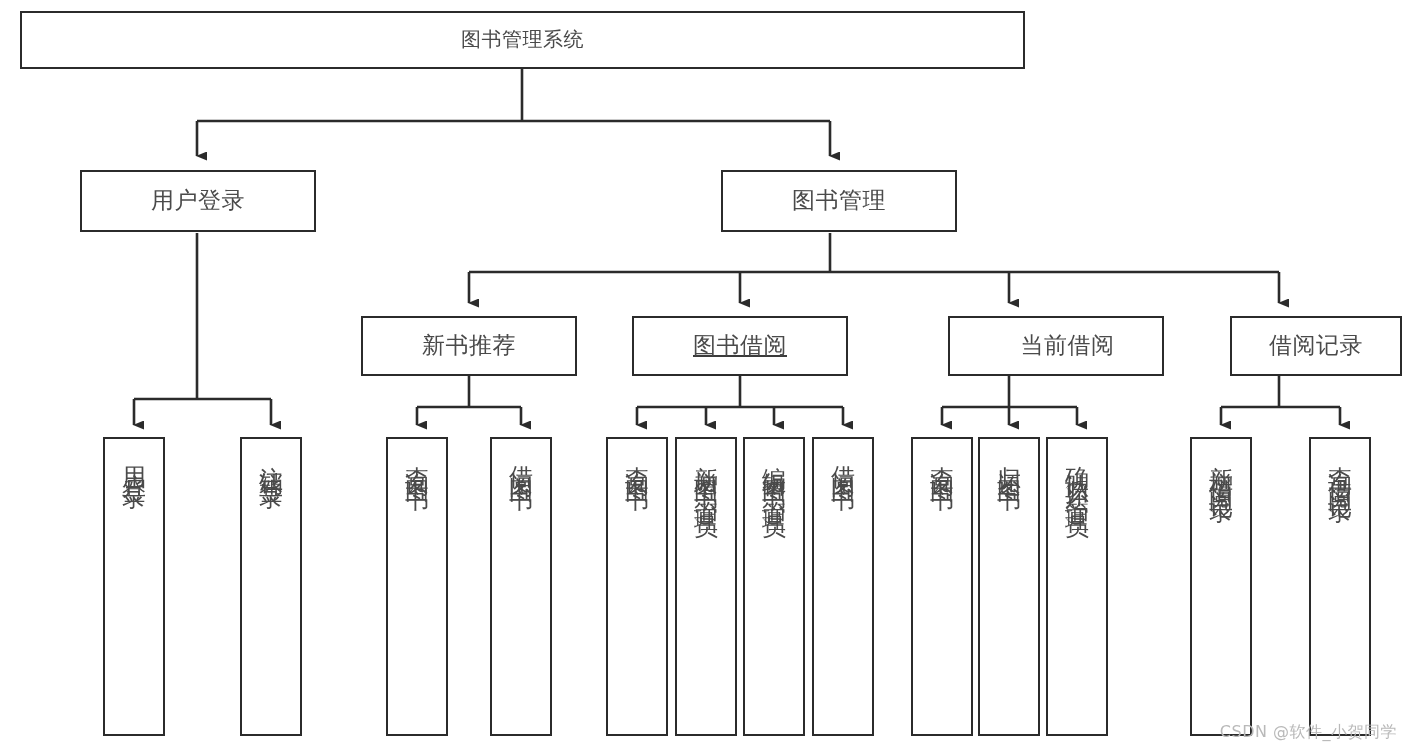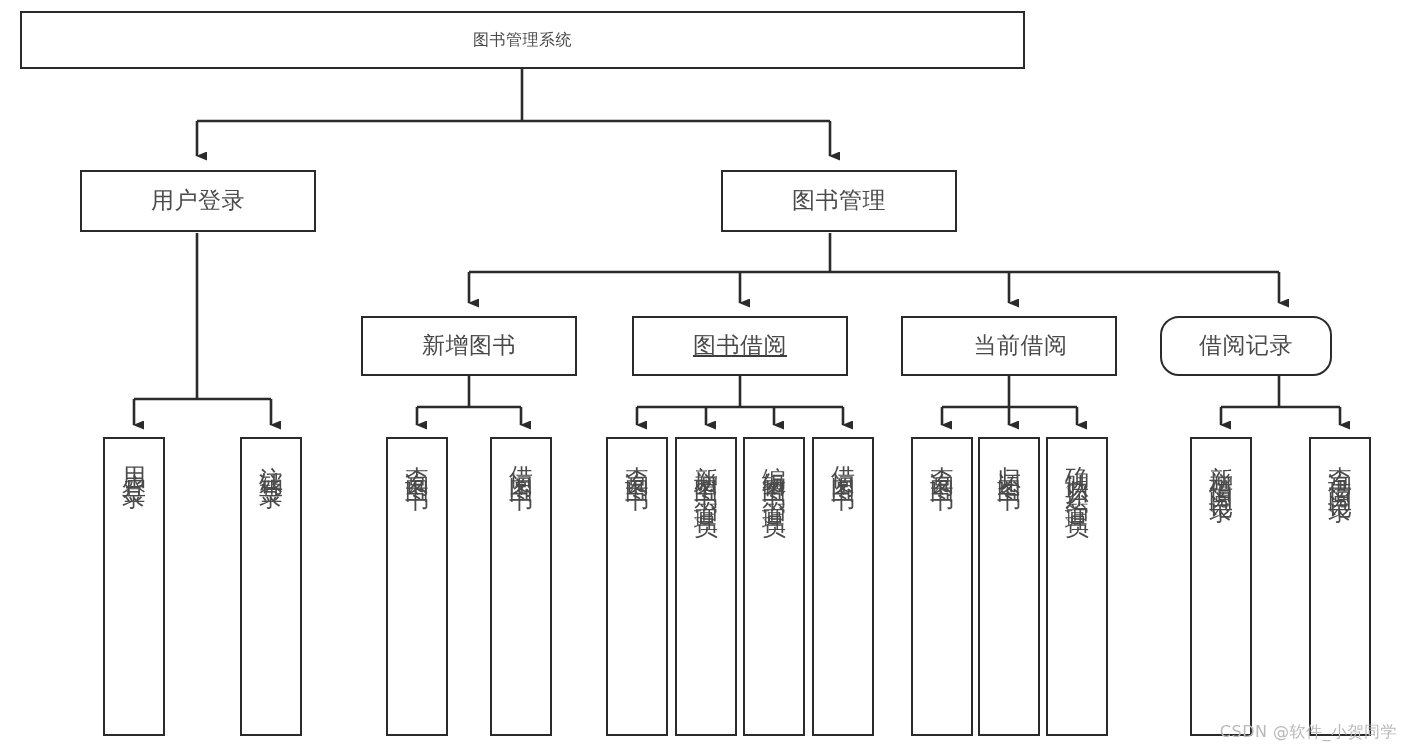--- a/index.html
+++ b/index.html
@@ -43,21 +43,21 @@
     line-height: 1.18;
     white-space: nowrap;
     color: #4a4a4a;
   }
   
   .node.horiz .node-label {
     font-size: 23px;
     letter-spacing: 0.5px;
   }
   .node.root .node-label {
-    font-size: 16px;
+    font-size: 20px;
   }
   
   .node.leaf {
     align-items: flex-start;
     justify-content: center;
     padding-top: 8px;
   }
   .node.leaf .node-label {
     writing-mode: vertical-rl;
     text-orientation: upright;
@@ -139,29 +139,29 @@
   </div>
 
   <div class="node horiz" style="left:80px; top:170px; width:236px; height:62px;">
     <span class="node-label">用户登录</span>
   </div>
   <div class="node horiz" style="left:712px; top:170px; width:236px; height:62px;margin-left:9px;">
     <span class="node-label">图书管理</span>
   </div>
 
   <div class="node horiz" style="left:361px; top:316px; width:216px; height:60px;">
-    <span class="node-label">新增图书</span>
+    <span class="node-label">新书推荐</span>
   </div>
   <div class="node horiz" style="left:632px; top:316px; width:216px; height:60px;text-decoration:underline;">
     <span class="node-label">图书借阅</span>
   </div>
-  <div class="node horiz" style="left:901px; top:316px; width:216px; height:60px;padding-left:23px;">
+  <div class="node horiz" style="left:948px; top:316px; width:216px; height:60px;padding-left:23px;">
     <span class="node-label">当前借阅</span>
   </div>
-  <div class="node horiz" style="left:1160px; top:316px; width:172px; height:60px;border-radius:19px;">
+  <div class="node horiz" style="left:1230px; top:316px; width:172px; height:60px;">
     <span class="node-label">借阅记录</span>
   </div>
 
   <div class="node leaf" style="left:103px; top:437px; width:62px; height:299px;">
     <span class="node-label">用户登录</span>
   </div>
   <div class="node leaf" style="left:240px; top:437px; width:62px; height:299px;">
     <span class="node-label">注销登录</span>
   </div>
 

